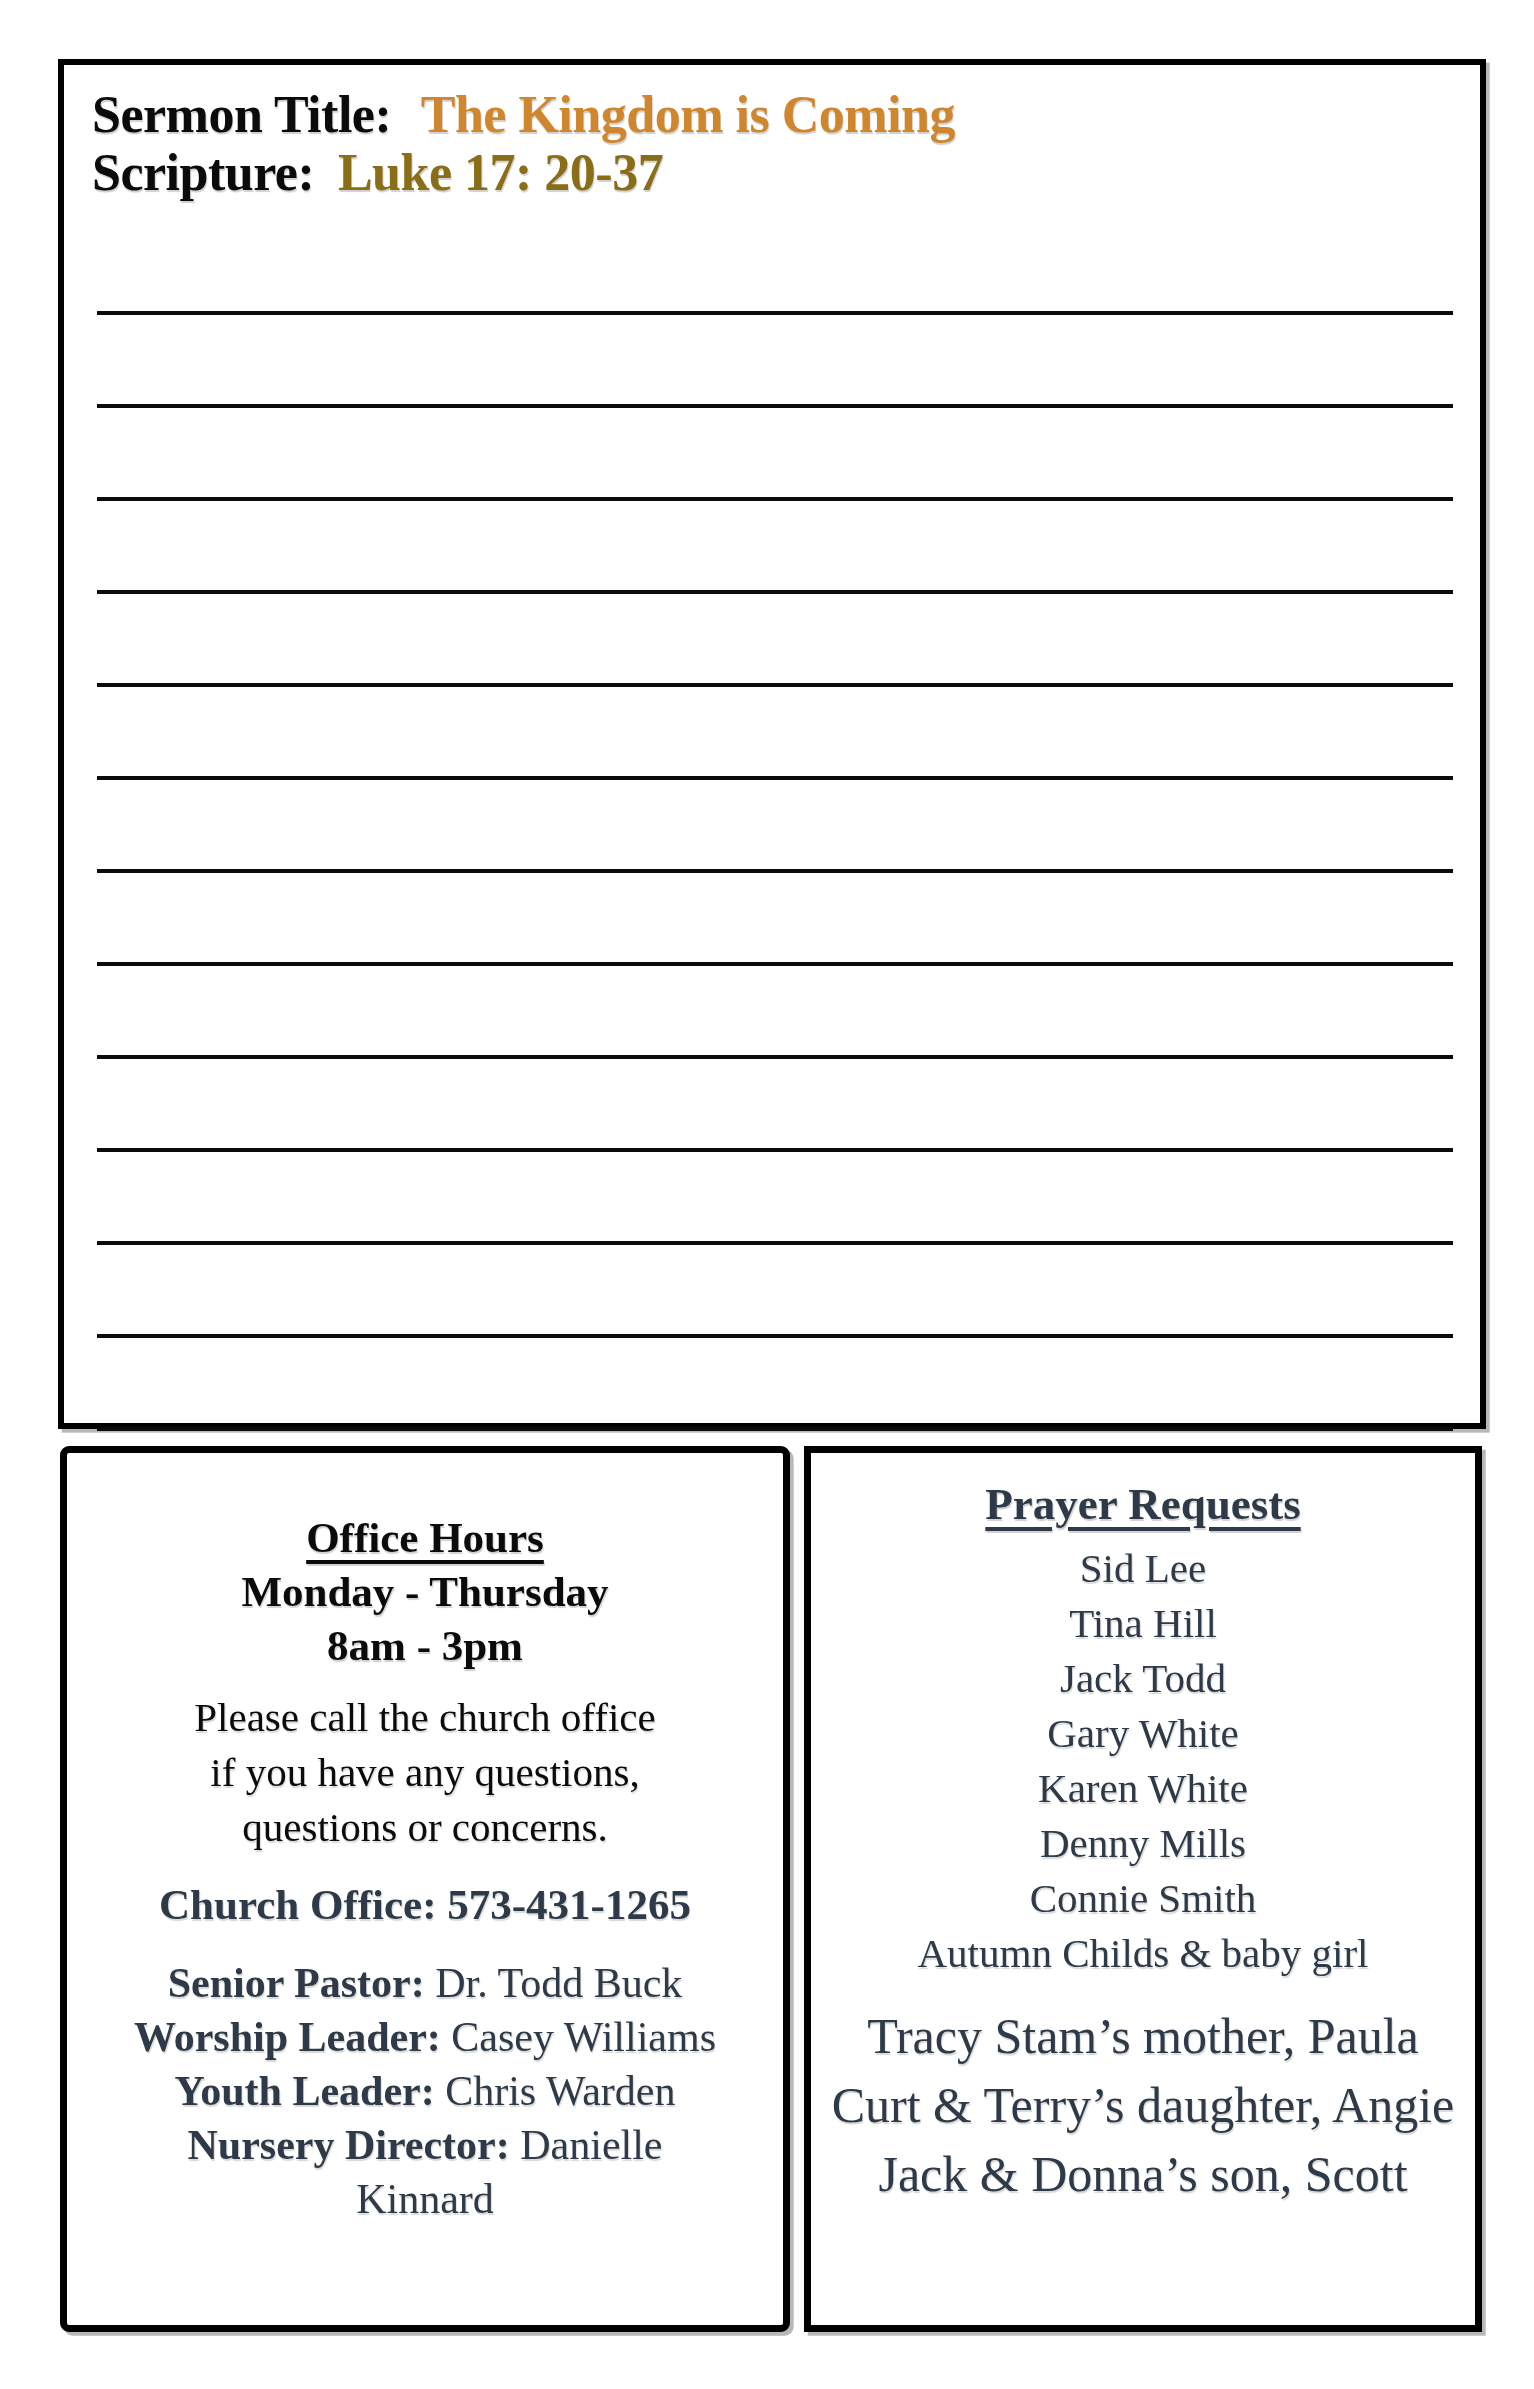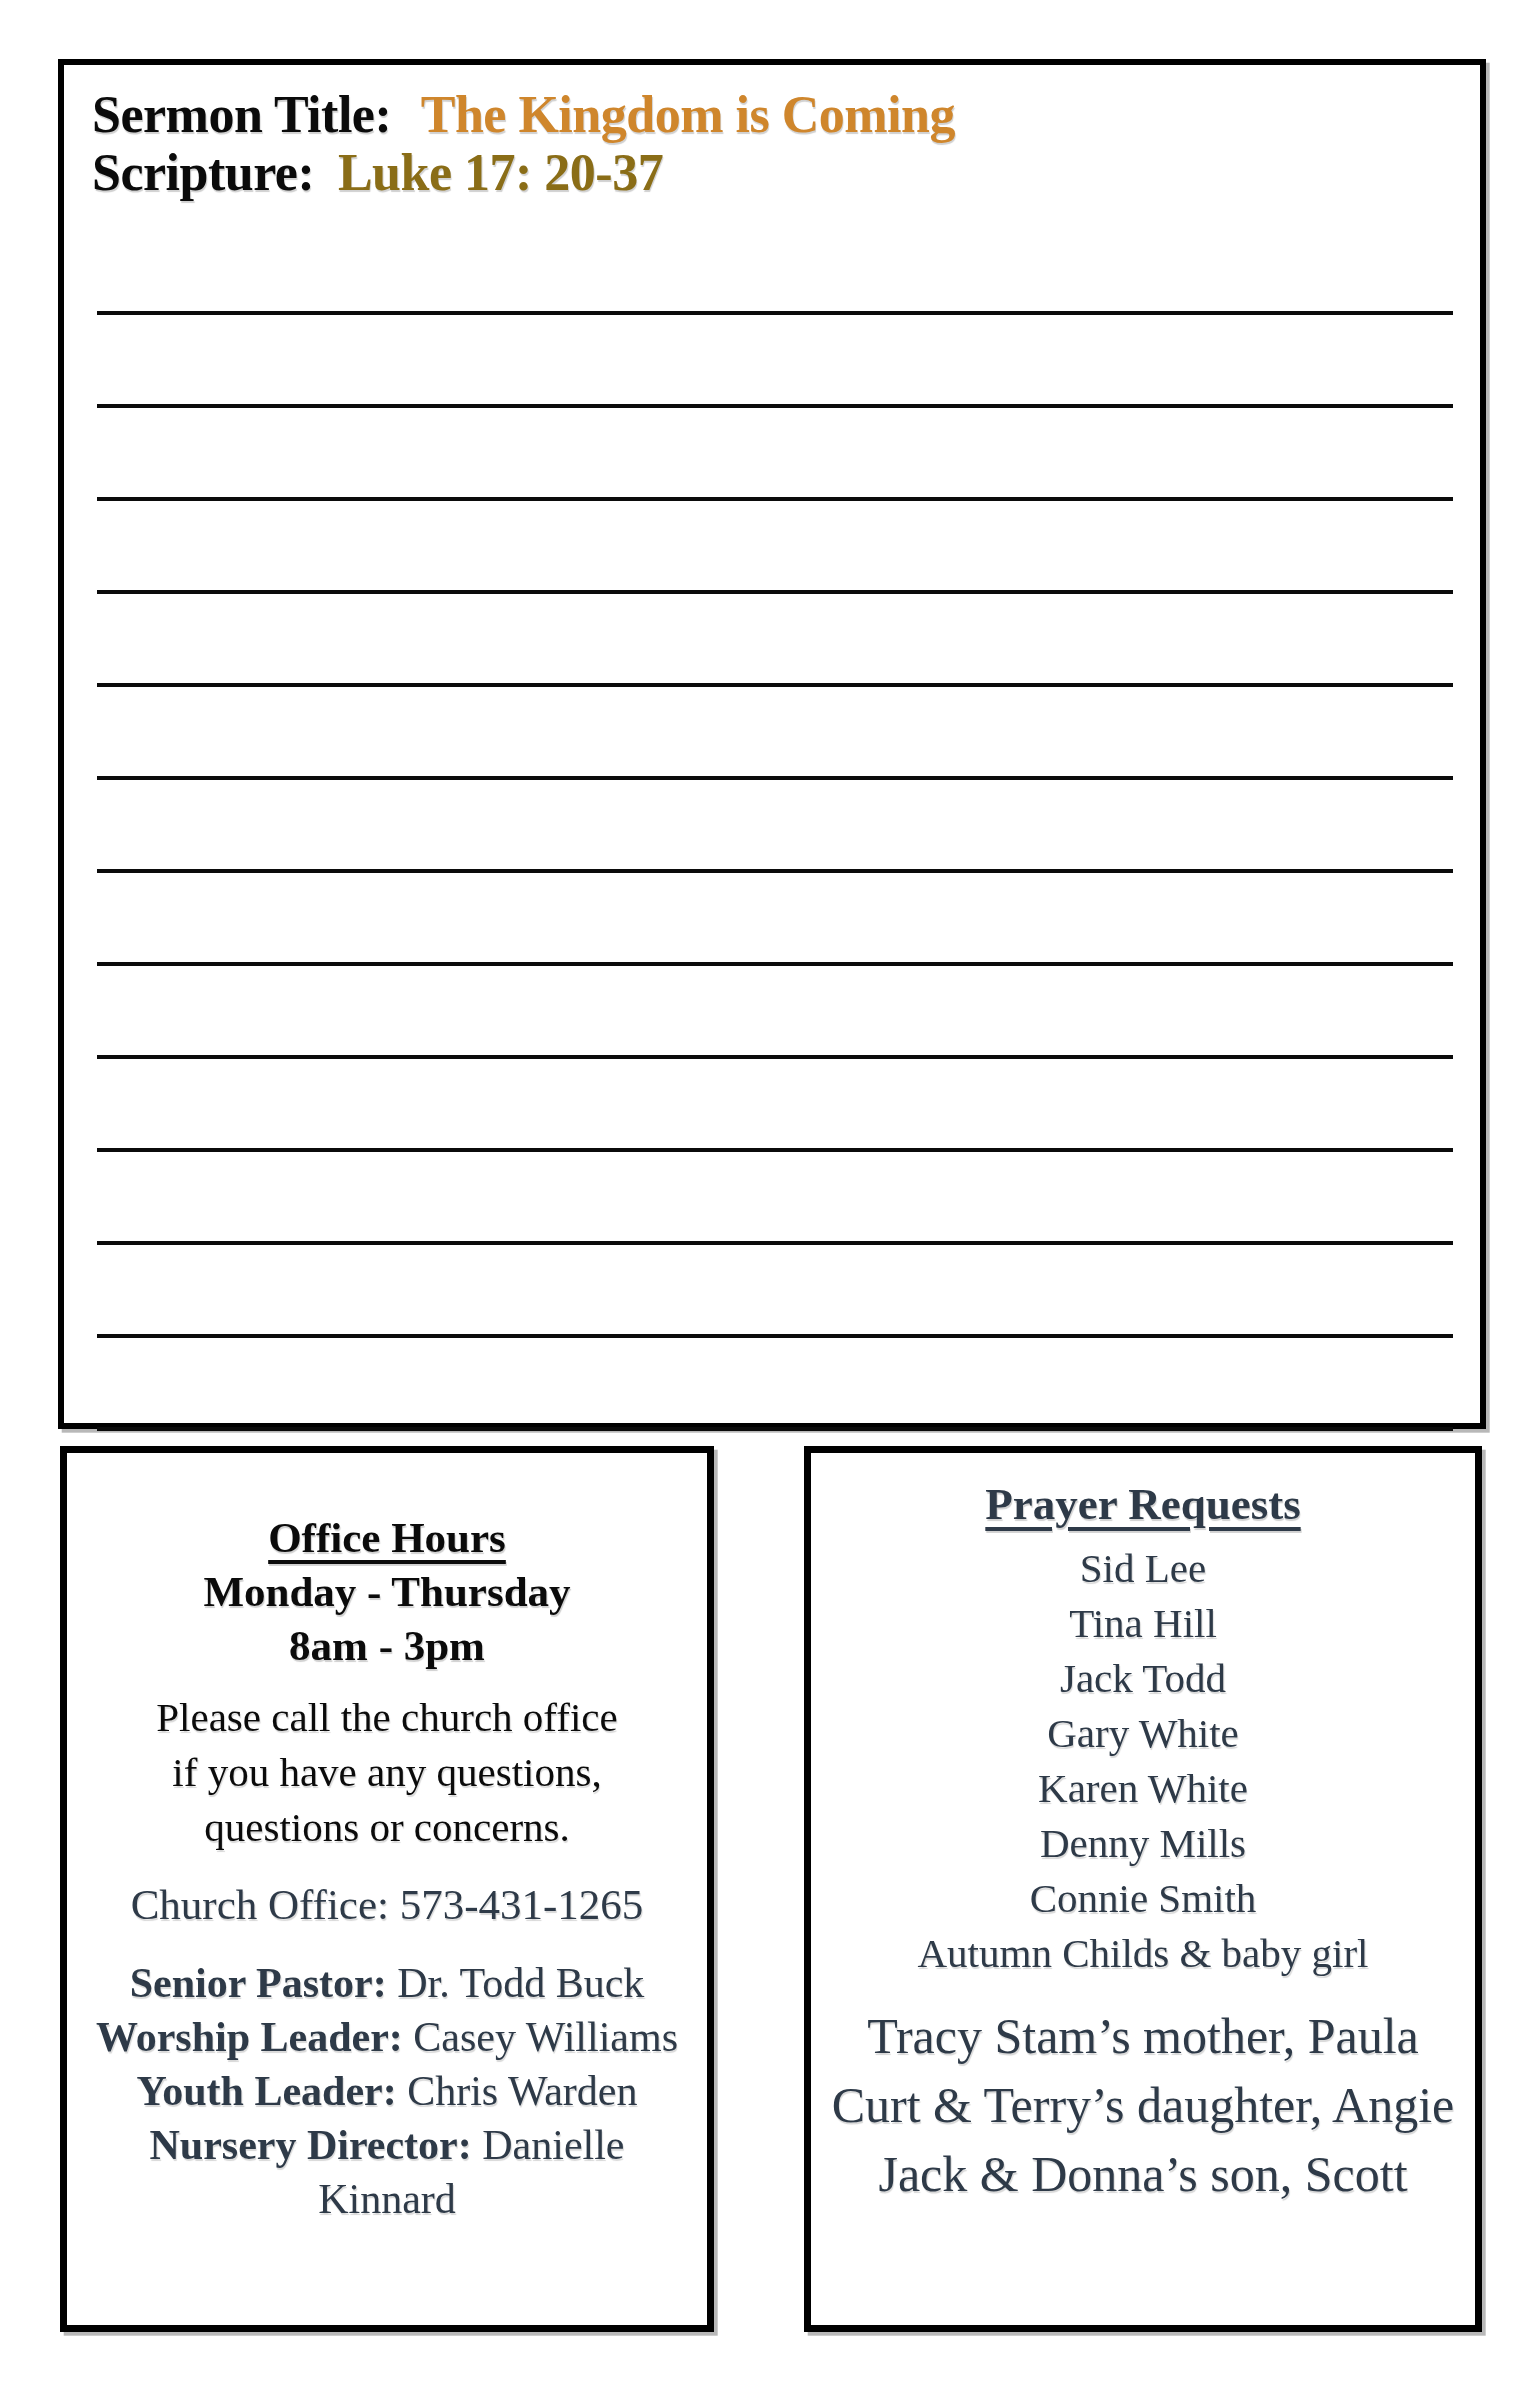--- a/index.html
+++ b/index.html
@@ -36,42 +36,42 @@
   }
   .note-line{
     height:89px;
     border-bottom:4.7px solid #0b0b0b;
   }
   
   .bottom-box{
     top:1446px;height:886px;border:7.5px solid #000;
     text-align:center;
   }
-  .left-box{left:60px;width:654px;padding:58px 11.2px 0 11.2px;}
+  .left-box{left:60px;width:730px;padding:58px 11.2px 0 11.2px;border-radius:9px;}
   .right-box{left:804px;width:678px;padding:22.5px 13px 0 13px;}
   .u{
     text-decoration:underline;
     text-decoration-thickness:3.7px;
     text-underline-offset:8.4px;
   }
   
   .oh-heading,.oh-bold{
     font-size:43px;line-height:54px;font-weight:700;
     color:var(--ink,#0b0b0b);
     text-shadow:0.9px 1.9px 0.9px rgba(40,40,40,0.22);
   }
   .oh-message{margin-top:17px;}
   .msg-line{
     font-size:41px;line-height:55px;
     color:var(--ink,#0b0b0b);
     text-shadow:0.9px 1.9px 0.9px rgba(40,40,40,0.18);
   }
   .phone-line{
     margin-top:23.4px;
-    font-size:43px;line-height:54px;font-weight:400;
+    font-size:43px;line-height:54px;font-weight:700;
     color:var(--navy,#2E3A48);
     text-shadow:0.9px 1.9px 0.9px rgba(40,40,40,0.18);
   }
   .staff-list{margin-top:23.4px;}
   .staff-line{
     font-size:42px;line-height:54px;
     color:var(--navy,#2E3A48);
     text-shadow:0.9px 1.9px 0.9px rgba(40,40,40,0.18);
   }
   .staff-line:last-child{max-width:572px;margin-left:auto;margin-right:auto;}

